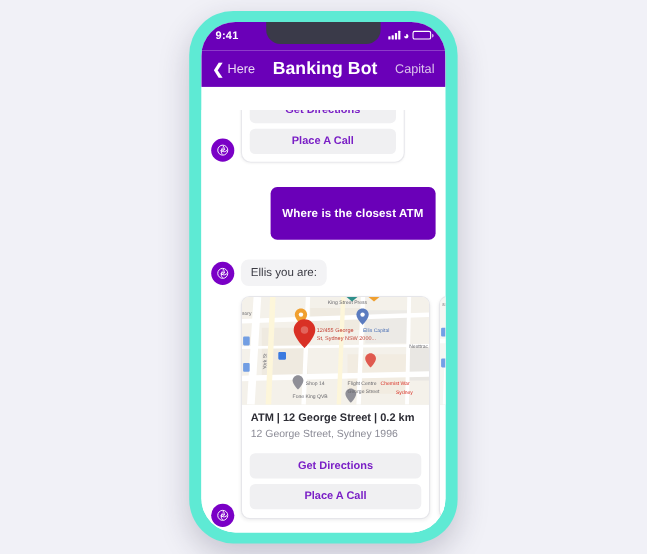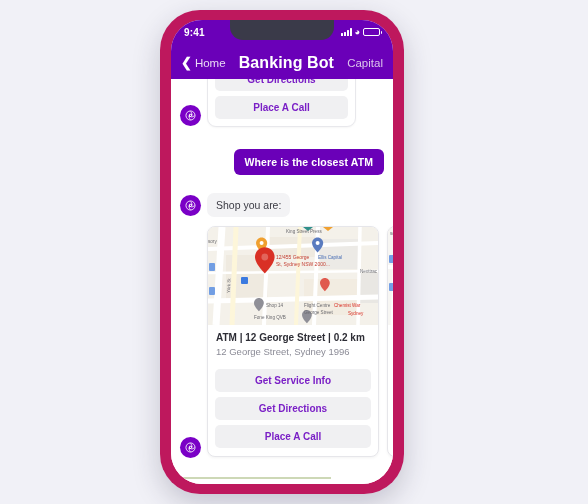--- a/index.html
+++ b/index.html
@@ -9,25 +9,25 @@
     height: 504px;
     background: #f1f1f7;
     font-family: "Liberation Sans", sans-serif;
     overflow: hidden;
     position: relative;
   }
 
   
   #phone-frame {
     position: absolute;
-    left: 160px;
+    left: 172px;
     top: 10px;
     width: 244px;
     height: 484px;
-    background: #be185d;
+    background: #5eead4;
     border-radius: 40px;
     box-shadow: 0 10px 28px rgba(40,35,70,.22);
     padding: 10px 11px;
   }
   #phone-screen {
     position: relative;
     width: 222px;
     height: 464px;
     background: #ffffff;
     border-radius: 31px;
@@ -114,20 +114,21 @@
   #nav-title { font-size: 16px; font-weight: bold; color: #fff; letter-spacing: .1px; }
   #manage-button { font-size: 11.5px; color: #dcc4ec; cursor: pointer; }
 
   
   #conversation {
     position: relative;
     height: 398px;
     background: #fff;
     overflow: hidden;
     padding: 0 0 0 0;
+    margin-top: 21px;
   }
 
   .msg-row { display: flex; align-items: flex-end; padding: 0 9px; }
   .msg-row.bot { justify-content: flex-start; }
   .msg-row.user { justify-content: flex-end; }
 
   .avatar {
     width: 21px; height: 21px; min-width: 21px;
     border-radius: 50%;
     background: #7A00C6;
@@ -144,21 +145,21 @@
     color: #3b3b44;
     padding: 6px 9px;
   }
 
   .user-bubble {
     background: #6A00B8;
     color: #fff;
     border-radius: 6px;
     font-size: 10.5px;
     font-weight: bold;
-    padding: 7px 11px;
+    padding: 18px 11px;
     letter-spacing: .1px;
   }
 
   
   .qr-card {
     background: #fff;
     border: 1px solid #e8e8ec;
     border-radius: 9px;
     padding: 5px 7px 7px;
     width: 149px;
@@ -245,21 +246,21 @@
             <i></i>
           </span>
         <span class="wifi-icon">◕</span>
         <span class="battery-icon"><span class="battery-fill"></span></span>
       </div>
     </div>
 
     <div id="nav-header">
       <div id="back-home">
         <span class="chevron-left">❮</span>
-        <span>Home</span>
+        <span>Here</span>
       </div>
       <div id="nav-title">Banking Bot</div>
       <div id="manage-button">Capital</div>
     </div>
 
     <div id="conversation">
 
       <div class="msg-row bot" style="margin-top:-17px;">
         <div class="avatar">
           <svg width="13" height="13" viewBox="0 0 24 24">
@@ -285,21 +286,21 @@
         <div class="avatar">
           <svg width="13" height="13" viewBox="0 0 24 24">
             <g fill="none" stroke="#ffffff" stroke-width="1.6">
               <circle cx="12" cy="12" r="8.4"></circle>
               <path d="M12 4.6c3 2.6 3.4 6.2 1.4 8.3-1.6 1.7-4.3 1.3-5.2-.5"></path>
               <path d="M19.4 12c-2.6 3-6.2 3.4-8.3 1.4-1.7-1.6-1.3-4.3.5-5.2"></path>
               <path d="M12 19.4c-3-2.6-3.4-6.2-1.4-8.3 1.6-1.7 4.3-1.3 5.2.5"></path>
             </g>
           </svg>
         </div>
-        <div class="bot-bubble">Shop you are:</div>
+        <div class="bot-bubble">Ellis you are:</div>
       </div>
 
       <div style="position:absolute; left:9px; bottom:18px;">
         <div class="avatar" style="margin-right:0;">
           <svg width="13" height="13" viewBox="0 0 24 24">
             <g fill="none" stroke="#ffffff" stroke-width="1.6">
               <circle cx="12" cy="12" r="8.4"></circle>
               <path d="M12 4.6c3 2.6 3.4 6.2 1.4 8.3-1.6 1.7-4.3 1.3-5.2-.5"></path>
               <path d="M19.4 12c-2.6 3-6.2 3.4-8.3 1.4-1.7-1.6-1.3-4.3.5-5.2"></path>
               <path d="M12 19.4c-3-2.6-3.4-6.2-1.4-8.3 1.6-1.7 4.3-1.3 5.2.5"></path>
@@ -376,21 +377,20 @@
                 <text x="68" y="32">12/455 George</text>
                 <text x="68" y="39">St, Sydney NSW 2000...</text>
               </g>
             </svg>
           </div>
           <div class="card-info">
             <div class="card-title">ATM | 12 George Street | 0.2 km</div>
             <div class="card-sub">12 George Street, Sydney 1996</div>
           </div>
           <div class="card-actions">
-            <div class="card-btn">Get Service Info</div>
             <div class="card-btn">Get Directions</div>
             <div class="card-btn">Place A Call</div>
           </div>
         </div>
 
         <div class="place-card peek">
           <div class="map-thumb">
             <svg width="172" height="98" viewBox="0 0 172 98">
               <rect width="172" height="98" fill="#f7f6f3"></rect>
               <rect x="30" y="20" width="40" height="40" fill="#efeae0"></rect>

